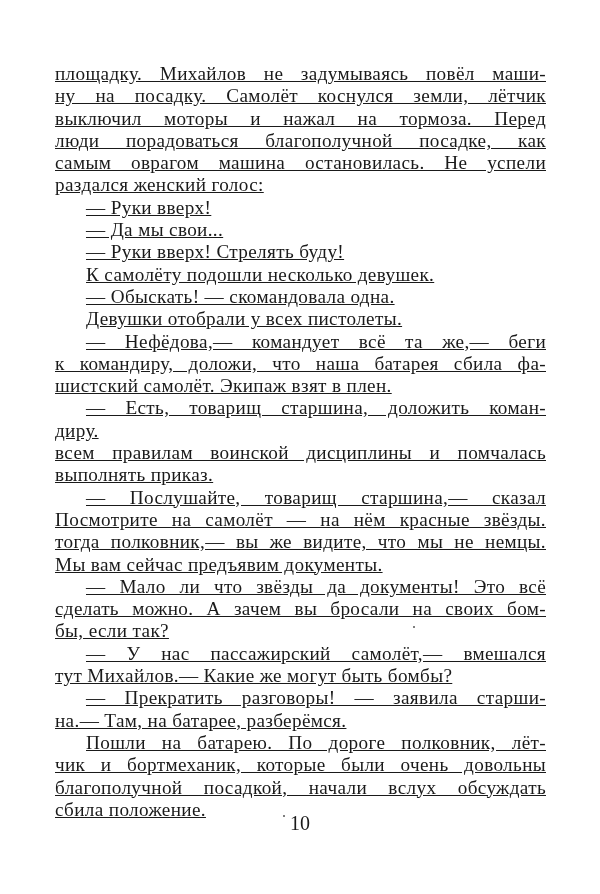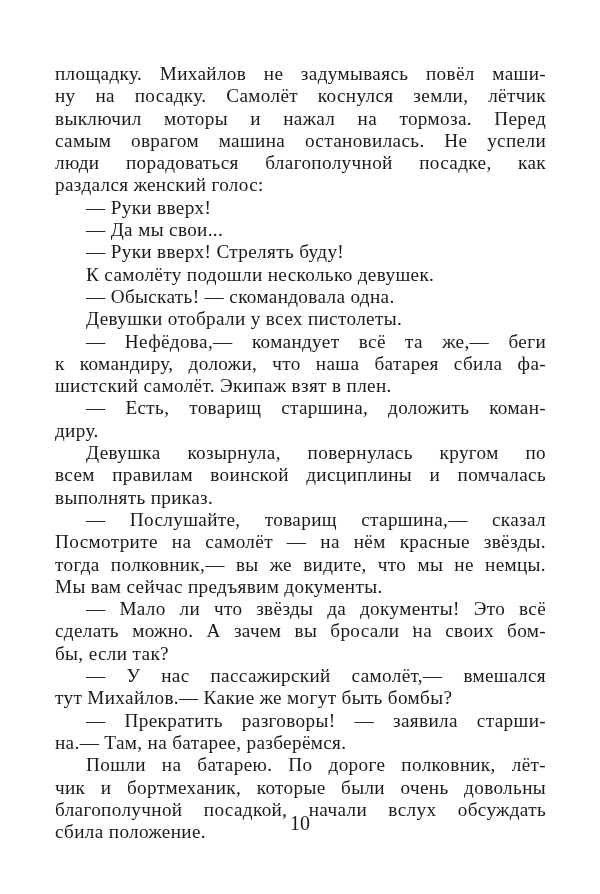--- a/index.html
+++ b/index.html
@@ -24,20 +24,21 @@
     color: #1a1a1a;
     letter-spacing: 0.35px;
   }
   .line {
     display: block;
     white-space: nowrap;
     text-align: justify;
     text-align-last: justify;
     height: 22.3px;
     overflow: visible;
+    text-decoration: underline;
   }
   .line.last {
     text-align-last: left;
   }
   .line.indent {
     padding-left: 31px;
   }
   .page-number {
     position: absolute;
     left: 0;
@@ -56,35 +57,34 @@
     border-radius: 1px;
   }
 </style>
 </head>
 <body>
 
 <div class="page">
   <span class="line">площадку. Михайлов не задумываясь повёл маши-</span>
   <span class="line">ну на посадку. Самолёт коснулся земли, лётчик</span>
   <span class="line">выключил моторы и нажал на тормоза. Перед</span>
+  <span class="line">люди порадоваться благополучной посадке, как</span>
   <span class="line">самым оврагом машина остановилась. Не успели</span>
-  <span class="line">люди порадоваться благополучной посадке, как</span>
   <span class="line last">раздался женский голос:</span>
   <span class="line indent last">— Руки вверх!</span>
   <span class="line indent last">— Да мы свои...</span>
   <span class="line indent last">— Руки вверх! Стрелять буду!</span>
   <span class="line indent last">К самолёту подошли несколько девушек.</span>
   <span class="line indent last">— Обыскать! — скомандовала одна.</span>
   <span class="line indent last">Девушки отобрали у всех пистолеты.</span>
   <span class="line indent">— Нефёдова,— командует всё та же,— беги</span>
   <span class="line">к командиру, доложи, что наша батарея сбила фа-</span>
   <span class="line last">шистский самолёт. Экипаж взят в плен.</span>
   <span class="line indent">— Есть, товарищ старшина, доложить коман-</span>
   <span class="line last">диру.</span>
-  <span class="line indent">Девушка козырнула, повернулась кругом по</span>
   <span class="line">всем правилам воинской дисциплины и помчалась</span>
   <span class="line last">выполнять приказ.</span>
   <span class="line indent">— Послушайте, товарищ старшина,— сказал</span>
   <span class="line">Посмотрите на самолёт — на нём красные звёзды.</span>
   <span class="line">тогда полковник,— вы же видите, что мы не немцы.</span>
   <span class="line last">Мы вам сейчас предъявим документы.</span>
   <span class="line indent">— Мало ли что звёзды да документы! Это всё</span>
   <span class="line">сделать можно. А зачем вы бросали на своих бом-</span>
   <span class="line last">бы, если так?</span>
   <span class="line indent">— У нас пассажирский самолёт,— вмешался</span>

